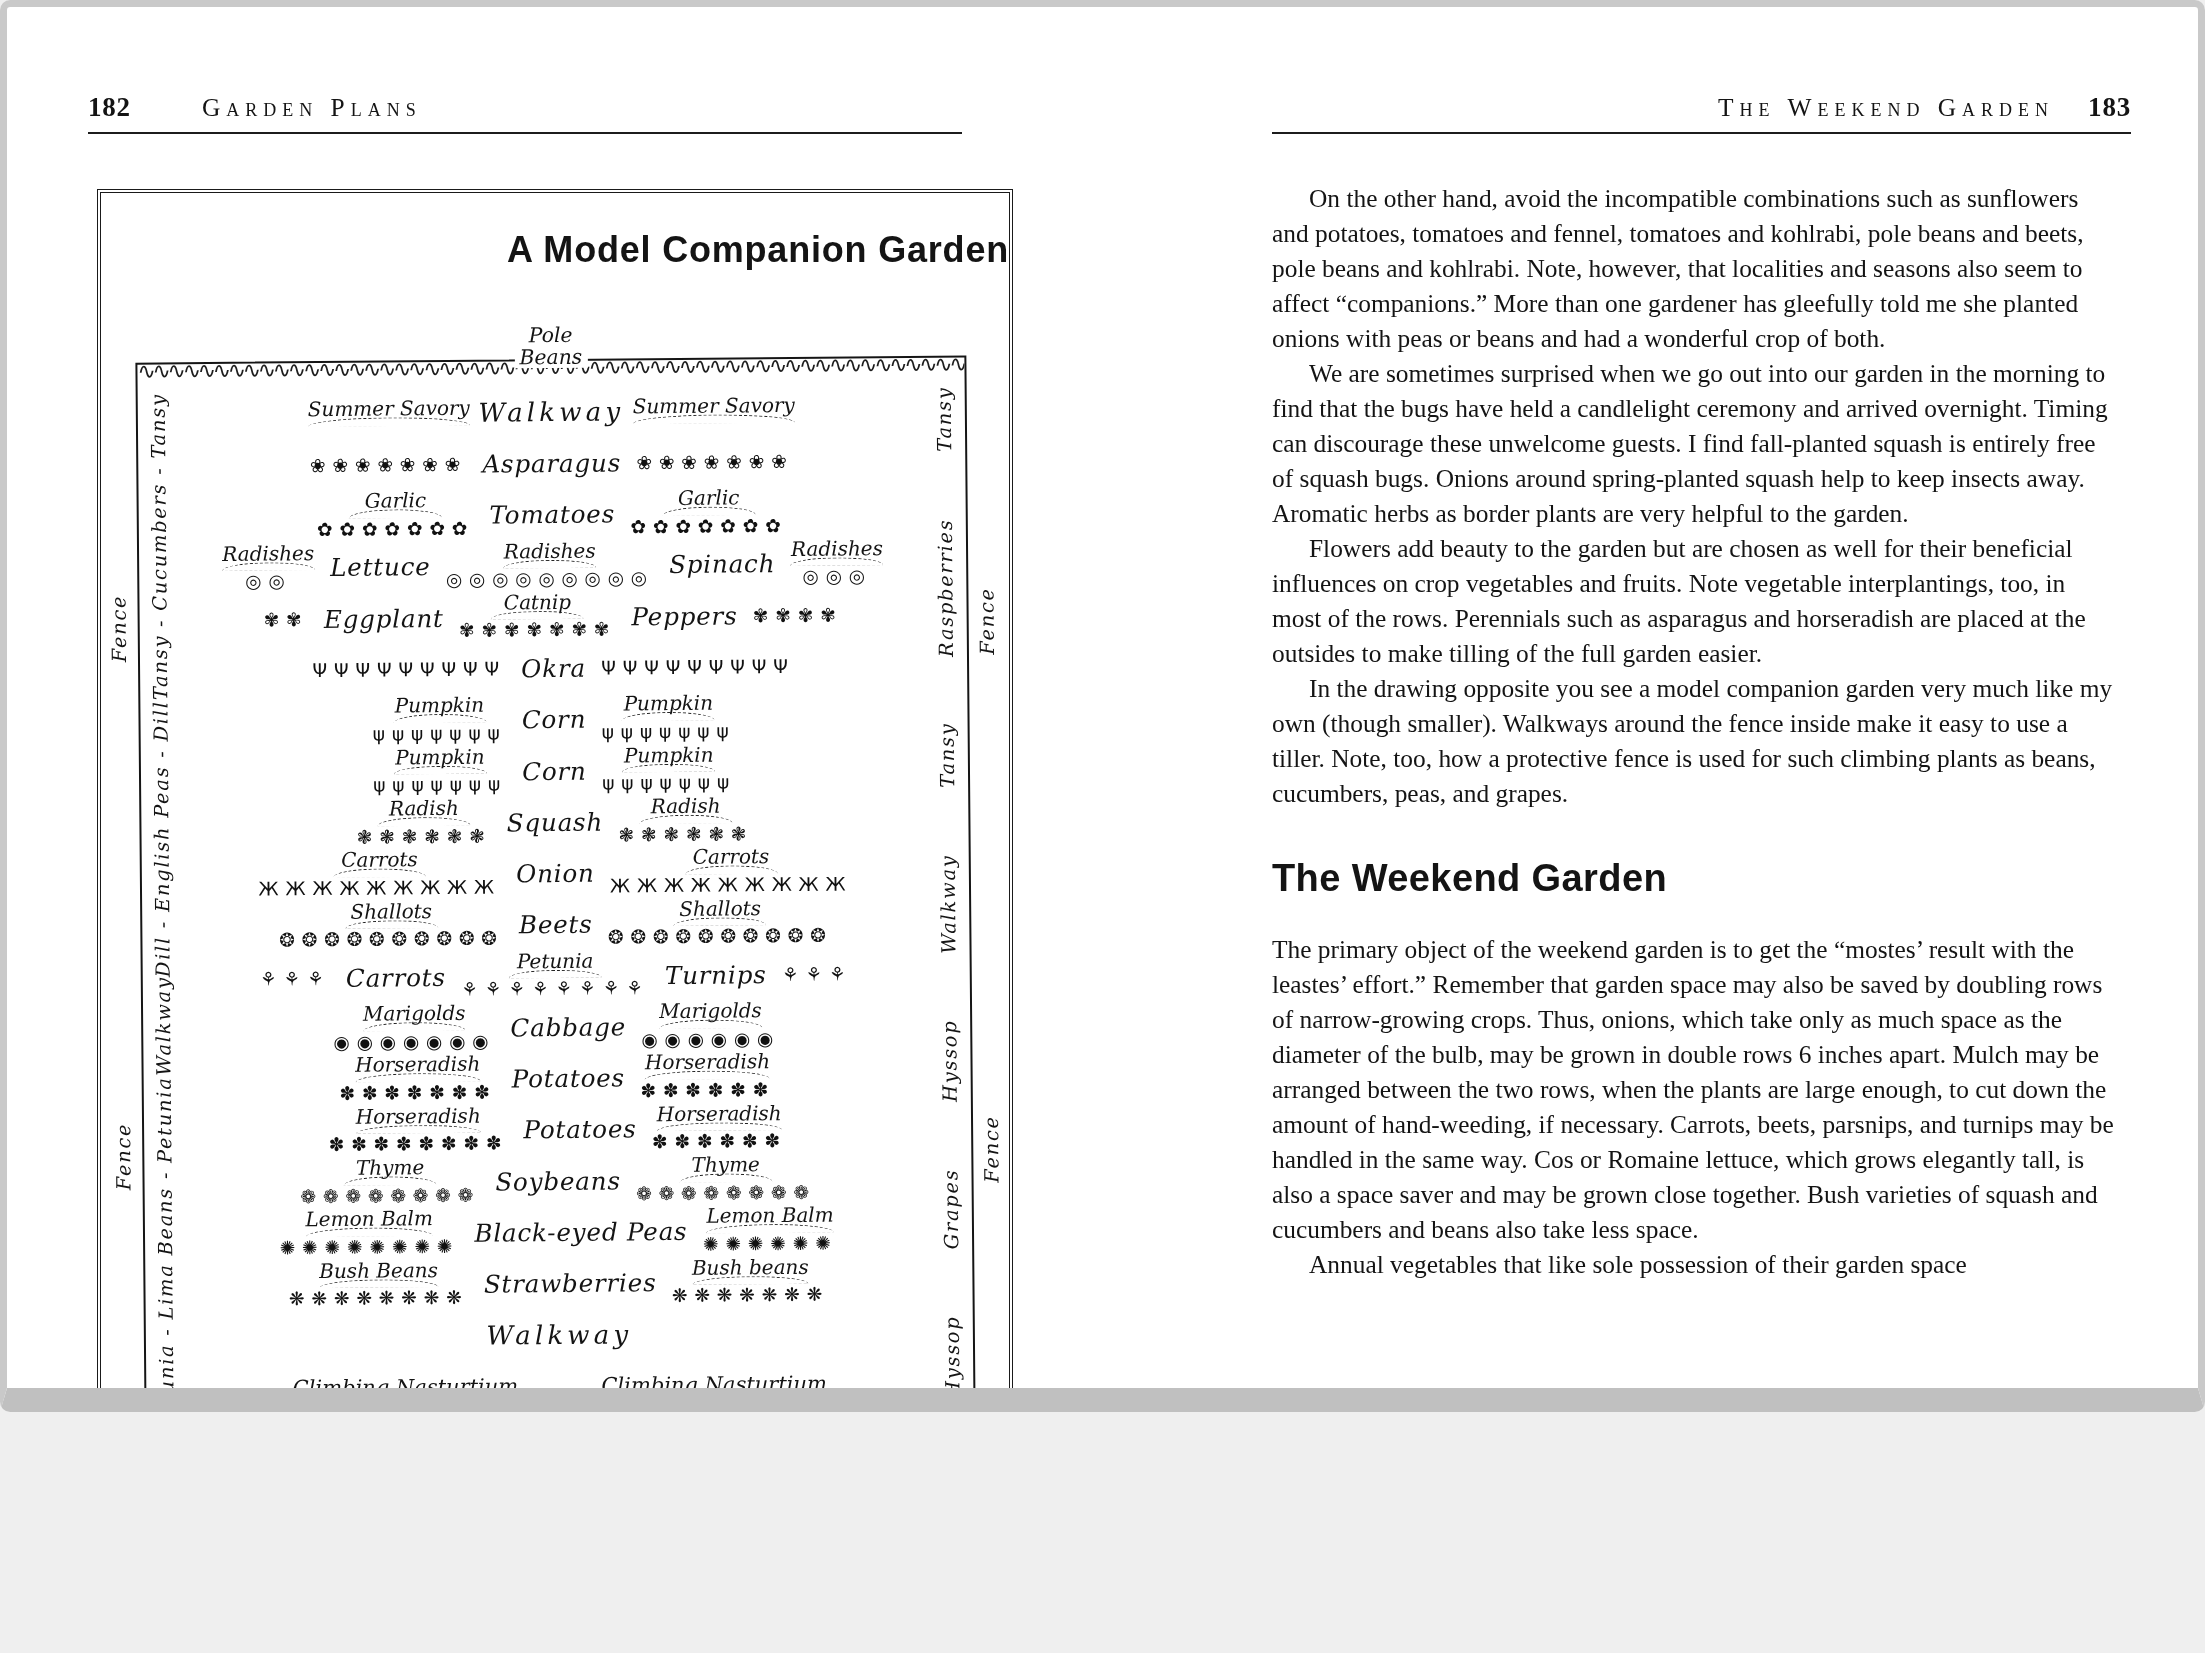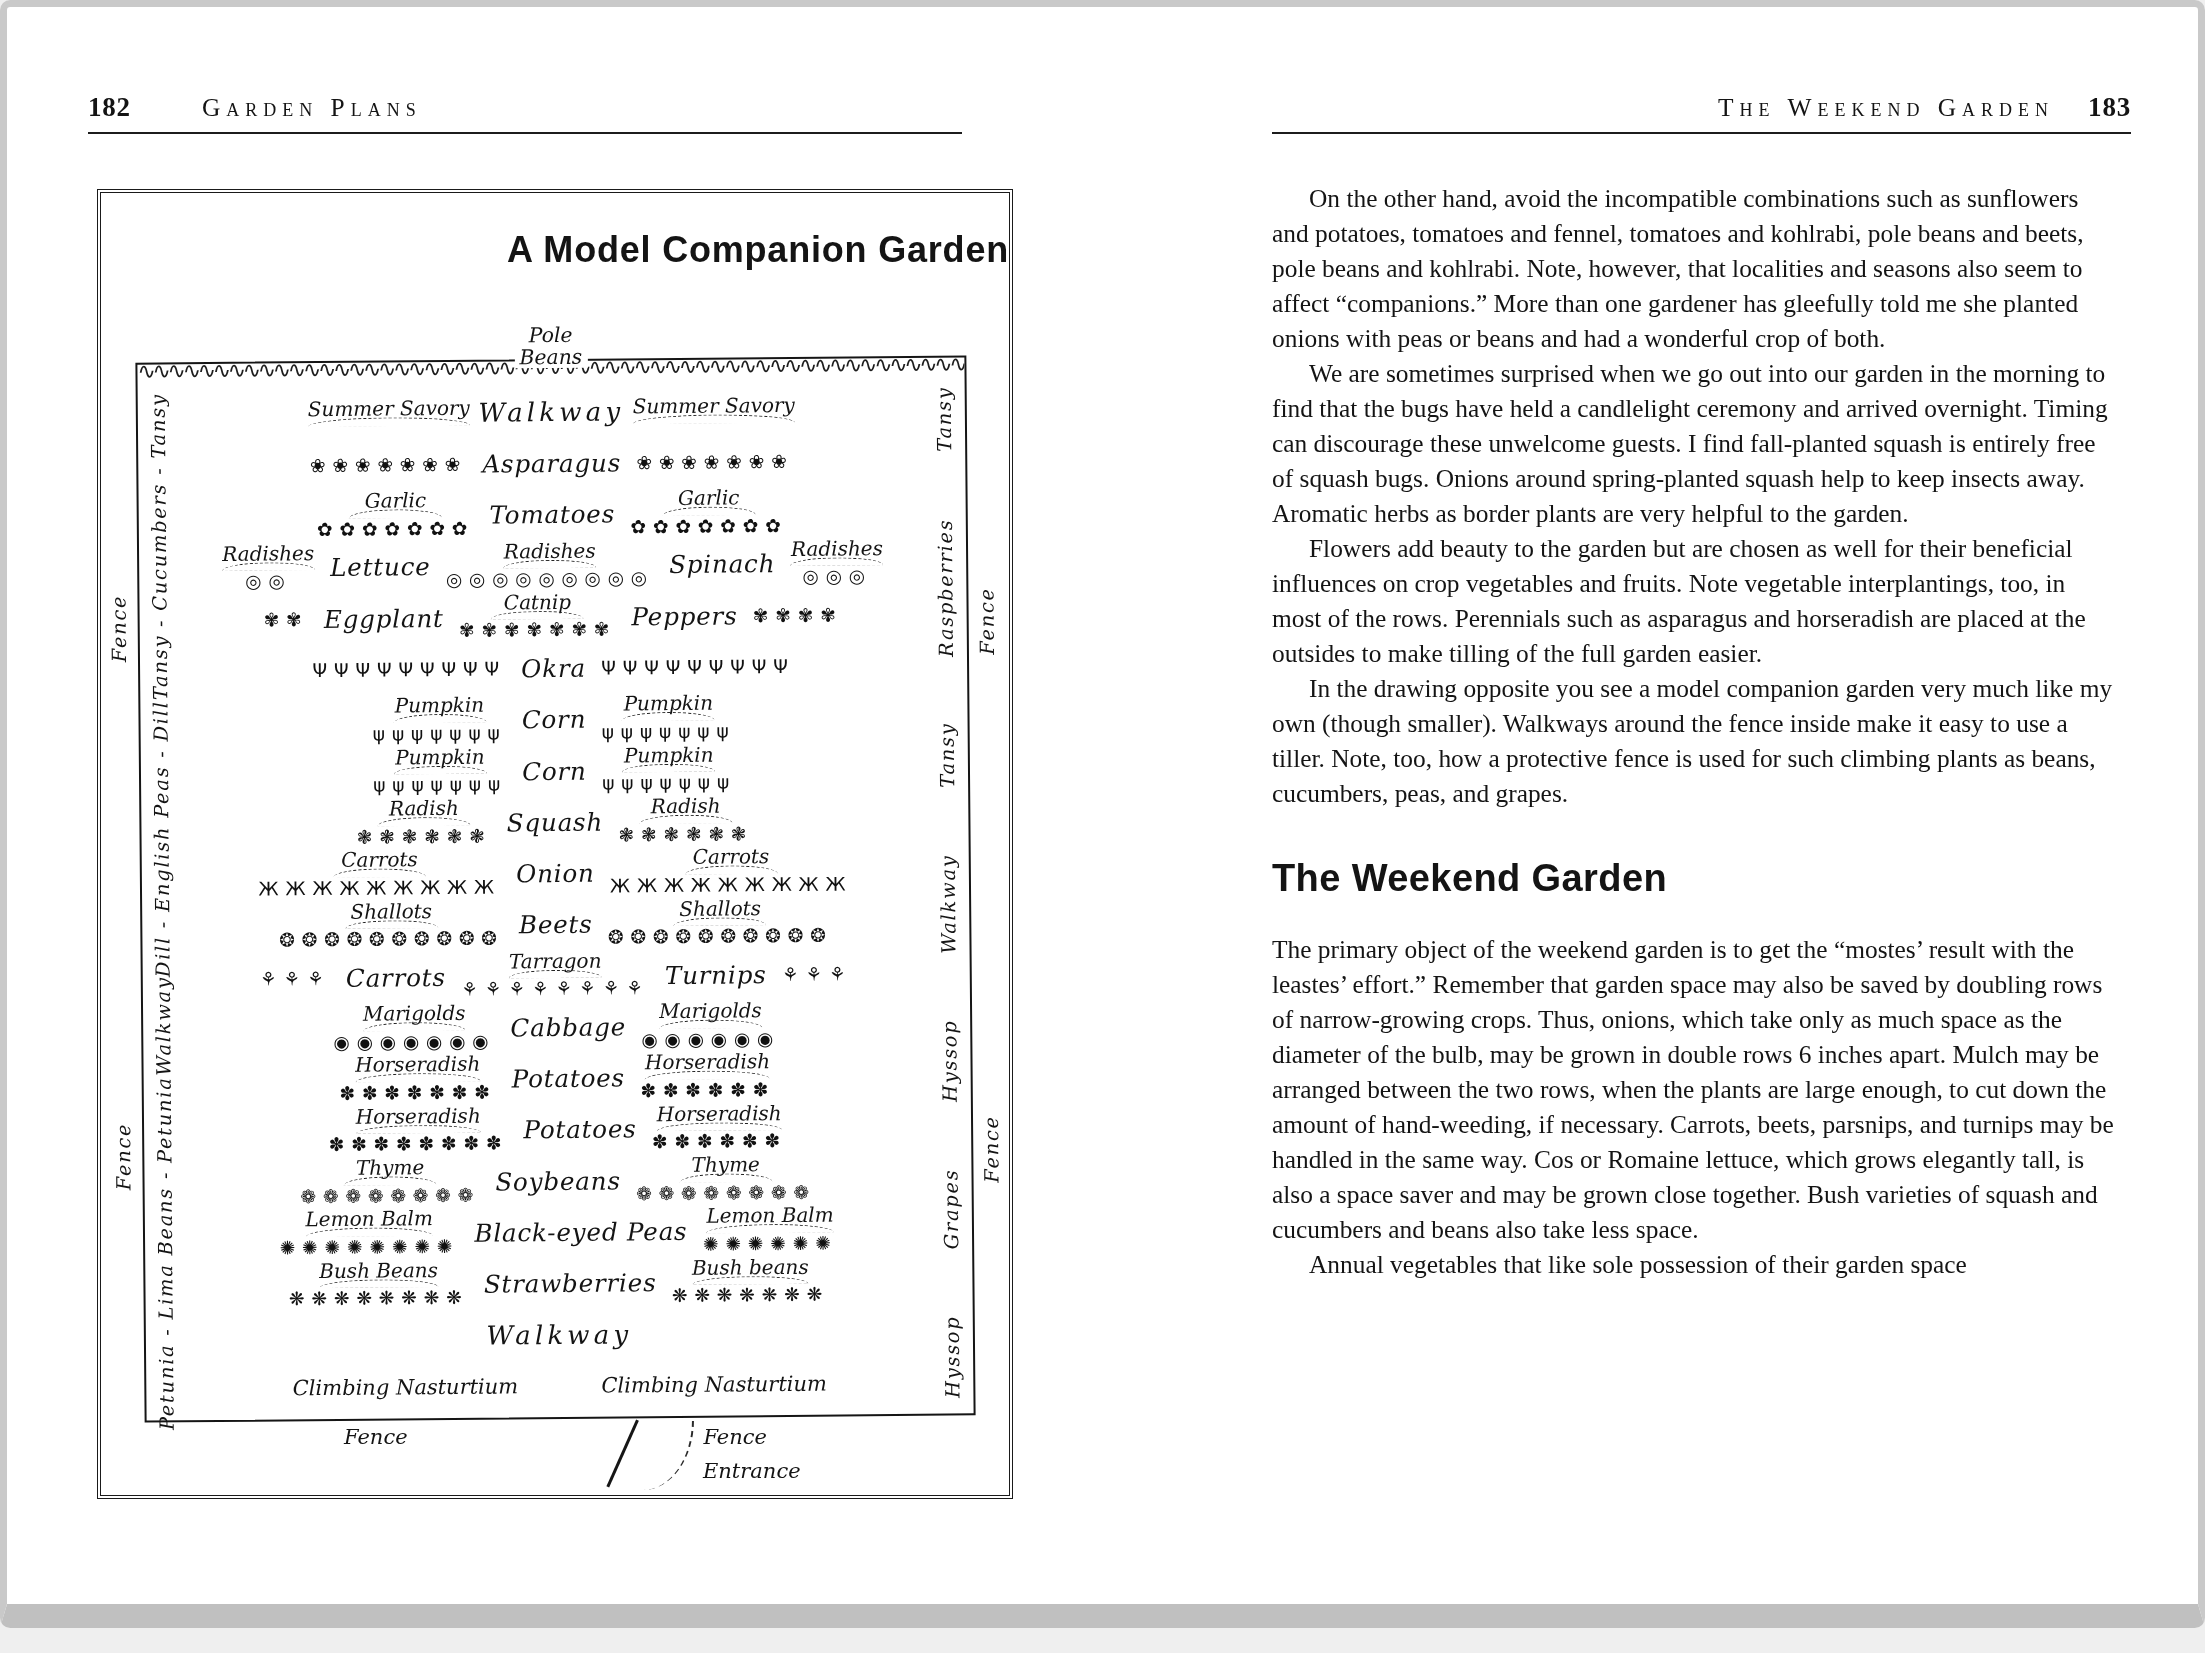--- a/index.html
+++ b/index.html
@@ -1,17 +1,17 @@
 <!DOCTYPE html>
 <html style="font-size:13.6px"><head>
 <meta charset="utf-8">
 <style>
   html,body{margin:0;padding:0;background:#efefef;}
   .sheet{
-    position:relative;width:2205px;height:1628px;box-sizing:border-box;
+    position:relative;width:2205px;height:1412px;box-sizing:border-box;
     background:#ffffff;border:7.6px solid #c9c9c9;border-bottom:24px solid #c0c0c0;
     border-radius:10.2px;color:#141414;overflow:hidden;
     font-family:"Liberation Serif", serif;
   }
   
   .runhead-left{position:absolute;left:81px;top:85px;width:874px;display:flex;align-items:baseline;}
   .runhead-right{position:absolute;left:1265px;top:85px;width:859px;display:flex;justify-content:flex-end;align-items:baseline;}
   .pgnum{font-size:27px;font-weight:bold;letter-spacing:0.8px;}
   .rh-title{font-variant:small-caps;font-size:25.4px;letter-spacing:6px;}
   .runhead-left .rh-title{margin-left:71px;}
@@ -278,21 +278,21 @@
               <span class="g">❂❂❂❂❂❂❂❂❂❂</span>
             </div>
           </div>
           <div class="garden-row">
             <div class="grp">
               <span class="g">⚘⚘⚘</span>
             </div>
             <span class="crop">Carrots</span>
             <div class="grp">
               <div class="comp">
-                <span class="comp-t">Tarragon</span>
+                <span class="comp-t">Petunia</span>
                 <div class="arc"></div>
               </div>
               <span class="g">⚘⚘⚘⚘⚘⚘⚘⚘</span>
             </div>
             <span class="crop">Turnips</span>
             <div class="grp">
               <span class="g">⚘⚘⚘</span>
             </div>
           </div>
           <div class="garden-row">

